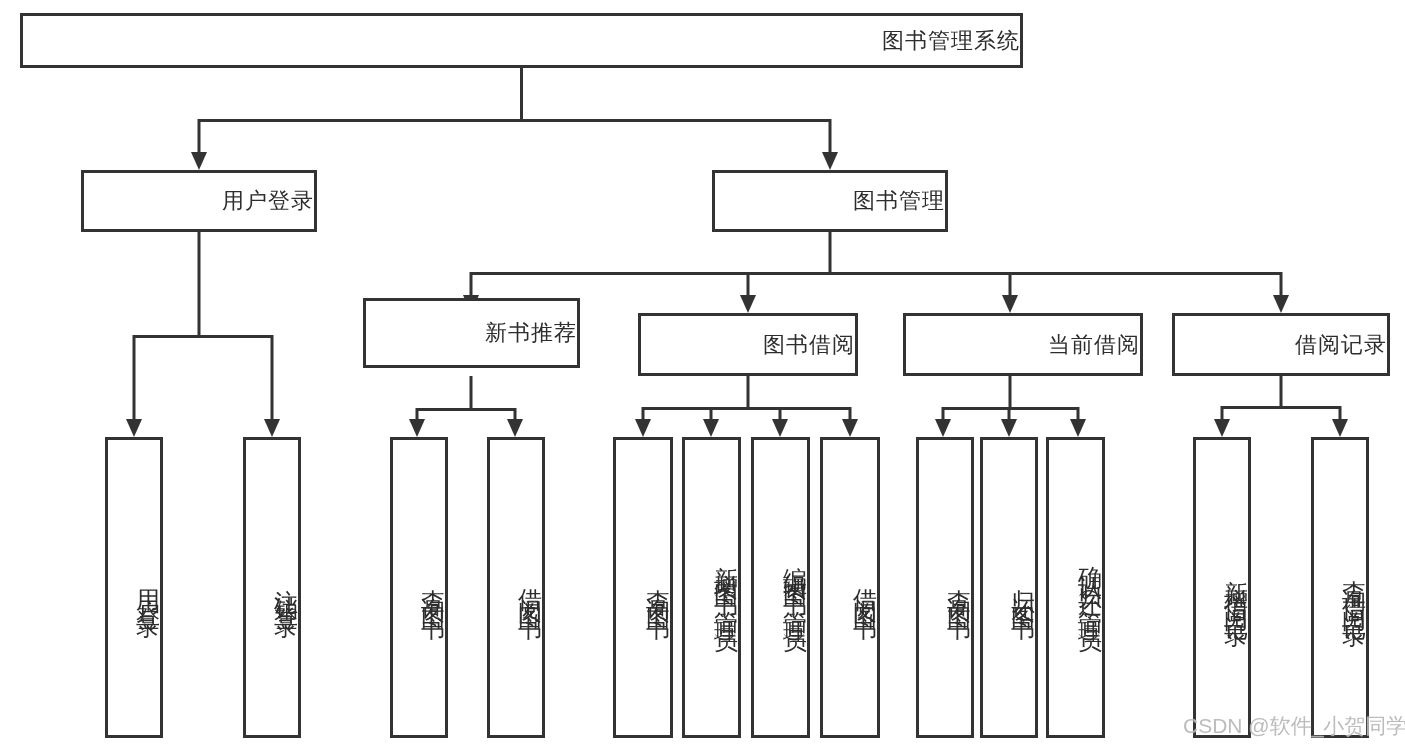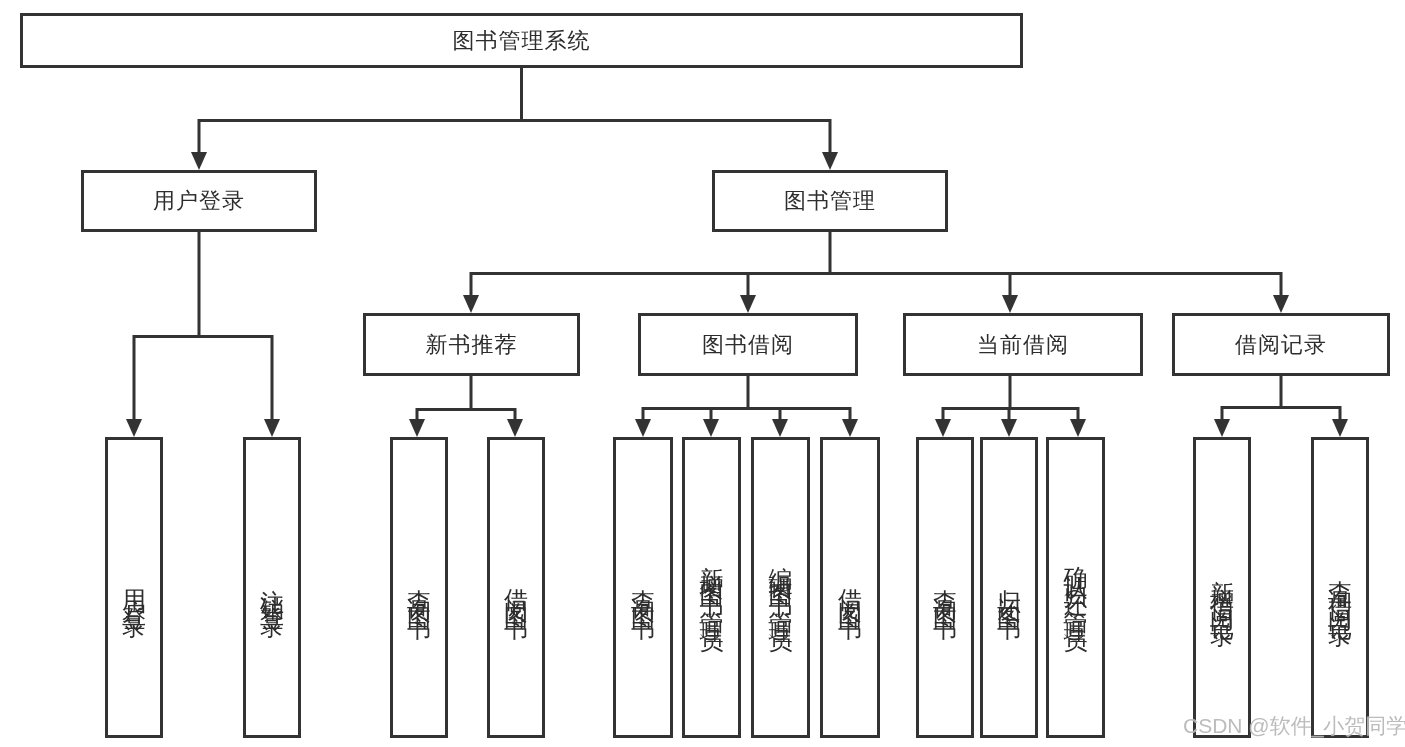--- a/index.html
+++ b/index.html
@@ -16,21 +16,21 @@
     left: 0; top: 0;
     width: 1405px; height: 747px;
   }
   .box {
     position: absolute;
     box-sizing: border-box;
     border: 3px solid #333333;
     background: #ffffff;
     display: flex;
     align-items: center;
-    justify-content: center;
+    justify-content: flex-end;
     color: #2d2d2d;
   }
   .hbox { font-size: 22px; letter-spacing: 1px; }
   .leaf span {
     writing-mode: vertical-rl;
     text-orientation: mixed;
     font-size: 24px;
     letter-spacing: 9px;
     line-height: 1;
     color: #2d2d2d;
@@ -87,21 +87,21 @@
     <span>图书管理系统</span>
   </div>
 
   <div class="box hbox" style="left:81px;top:170px;width:236px;height:62px">
     <span>用户登录</span>
   </div>
   <div class="box hbox" style="left:712px;top:170px;width:236px;height:62px">
     <span>图书管理</span>
   </div>
 
-  <div class="box hbox" style="left:363px;top:313px;width:217px;height:63px">
+  <div class="box hbox" style="left:363px;top:298px;width:217px;height:70px">
     <span>新书推荐</span>
   </div>
   <div class="box hbox" style="left:638px;top:313px;width:220px;height:63px">
     <span>图书借阅</span>
   </div>
   <div class="box hbox" style="left:903px;top:313px;width:240px;height:63px">
     <span>当前借阅</span>
   </div>
   <div class="box hbox" style="left:1172px;top:313px;width:218px;height:63px">
     <span>借阅记录</span>

